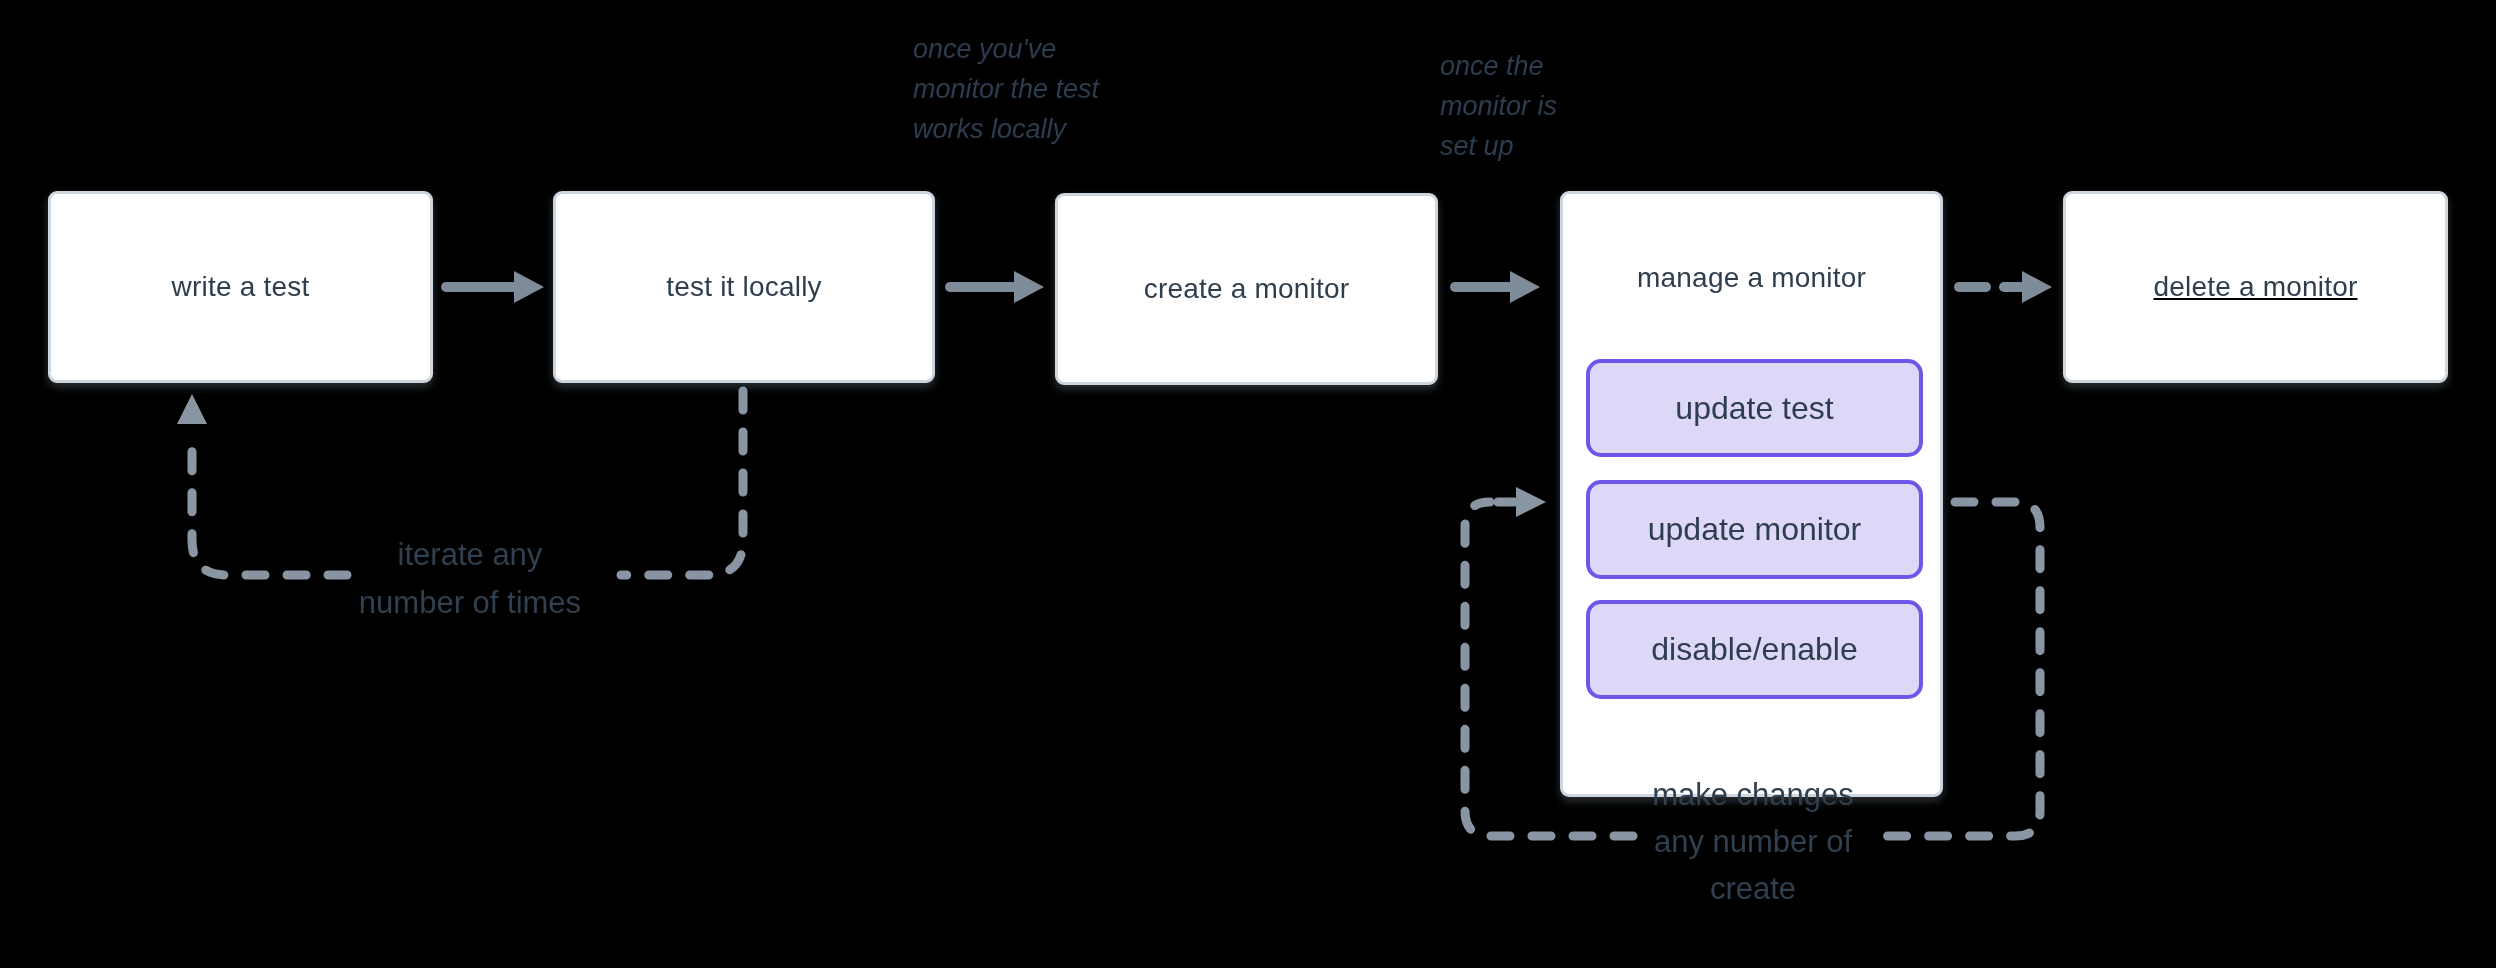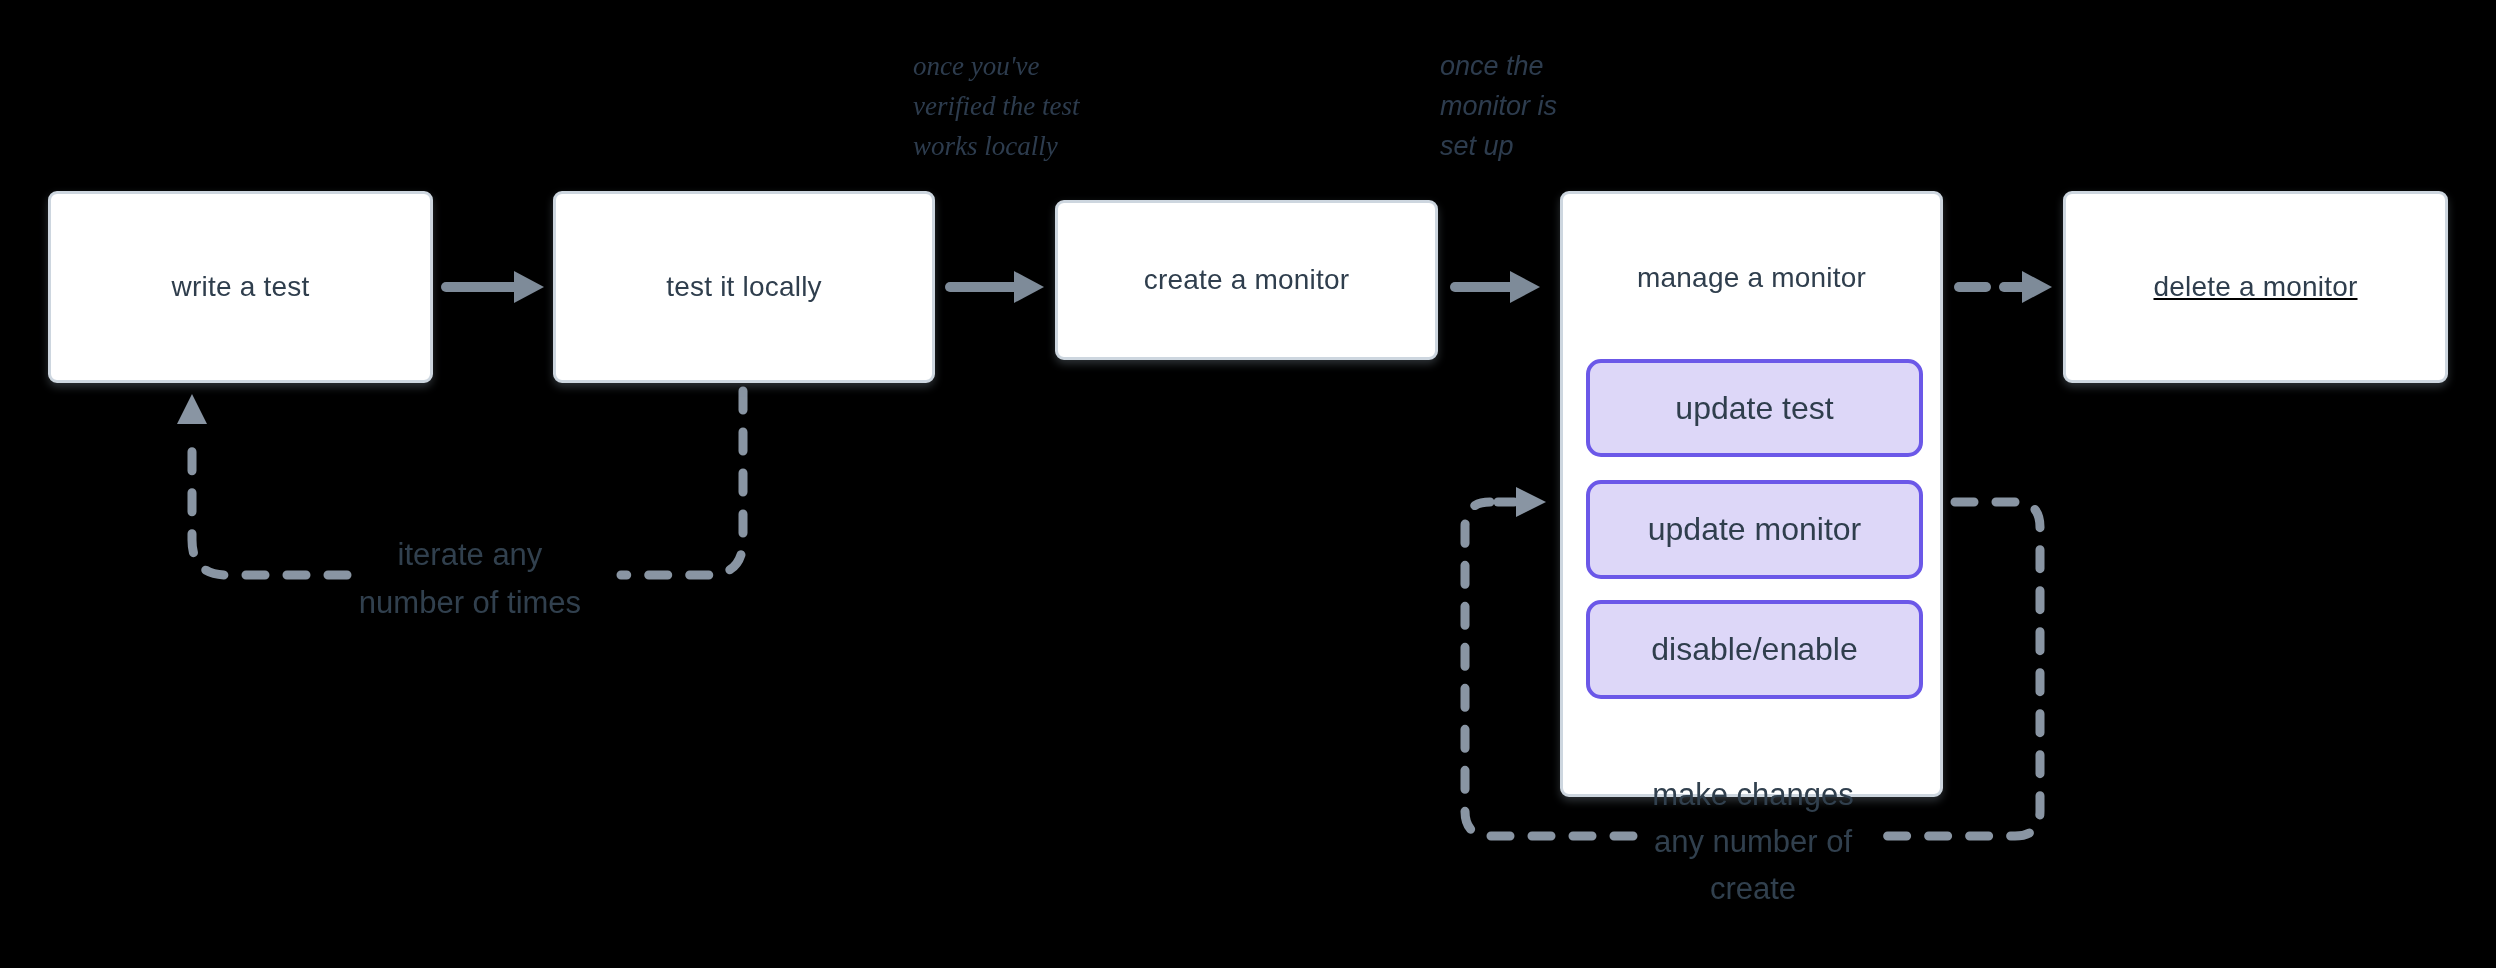--- a/index.html
+++ b/index.html
@@ -88,40 +88,40 @@
   </svg>
 
   <div class="box" style="left:48px; top:191px; width:385px; height:192px;">
     <span class="box-label">write a test</span>
   </div>
 
   <div class="box" style="left:553px; top:191px; width:382px; height:192px;">
     <span class="box-label">test it locally</span>
   </div>
 
-  <div class="box" style="left:1055px; top:200px; width:383px; height:160px;">
+  <div class="box" style="left:1055px; top:193px; width:383px; height:192px;">
     <span class="box-label">create a monitor</span>
   </div>
 
   <div class="box tall" style="left:1560px; top:191px; width:383px; height:606px;">
     <div class="tall-label">
       <span class="box-label">manage a monitor</span>
     </div>
     <div class="sub-btn" style="top:165px; height:98px;">update test</div>
     <div class="sub-btn" style="top:406px; height:99px;">disable/enable</div>
     <div class="sub-btn" style="top:286px; height:99px;">update monitor</div>
   </div>
 
   <div class="box" style="left:2063px; top:191px; width:385px; height:192px;text-decoration:underline;">
     <span class="box-label">delete a monitor</span>
   </div>
 
-  <div class="note" style="left:913px; top:46px;font-family:Liberation Serif, serif;">
+  <div class="note" style="left:913px; top:29px;">
     <div>once you've</div>
-    <div>verified the test</div>
+    <div>monitor the test</div>
     <div>works locally</div>
   </div>
 
   <div class="note" style="left:1440px; top:46px;">
     <div>once the</div>
     <div>monitor is</div>
     <div>set up</div>
   </div>
 
   <div class="loop-label iterate" style="left:270px; top:531px; width:400px;">

